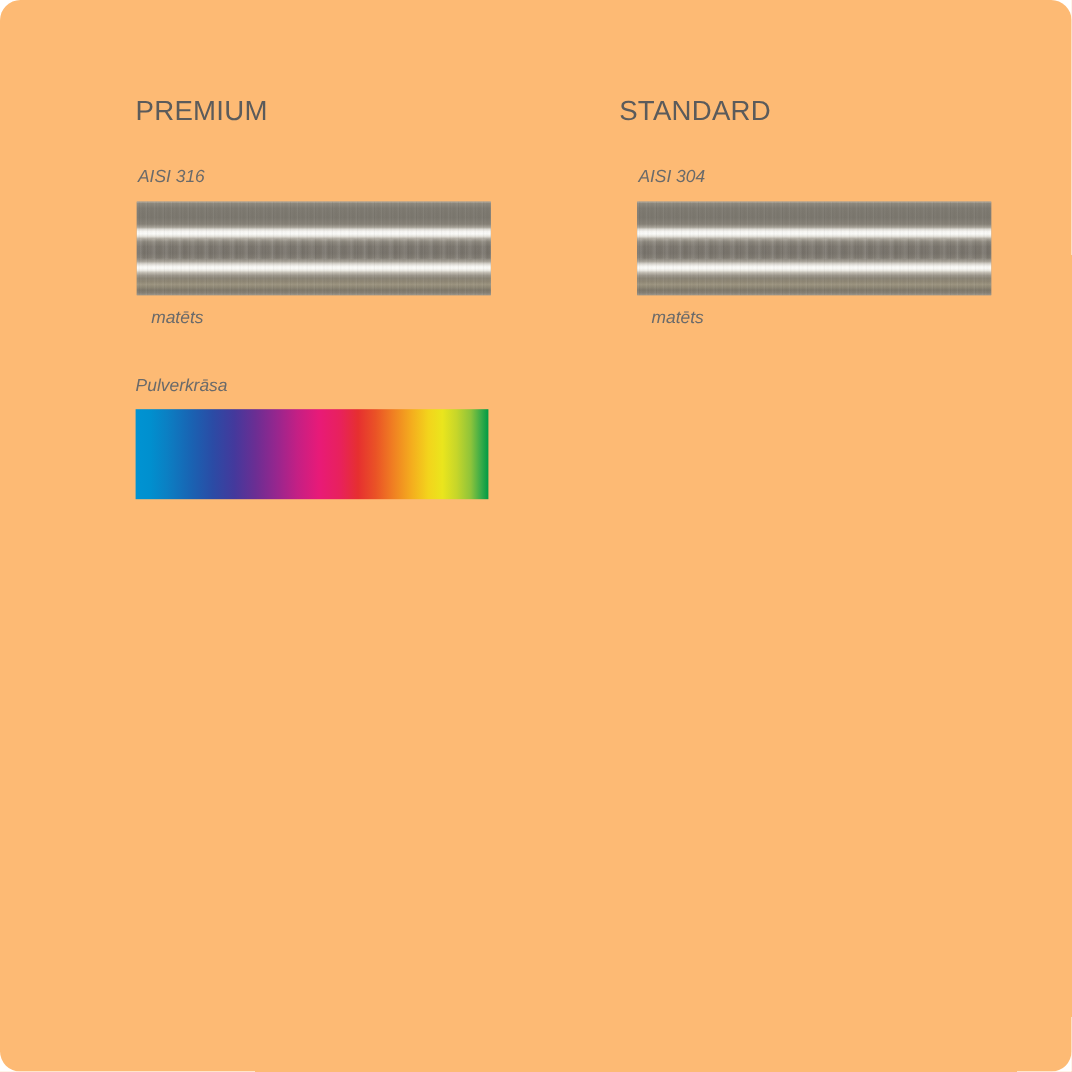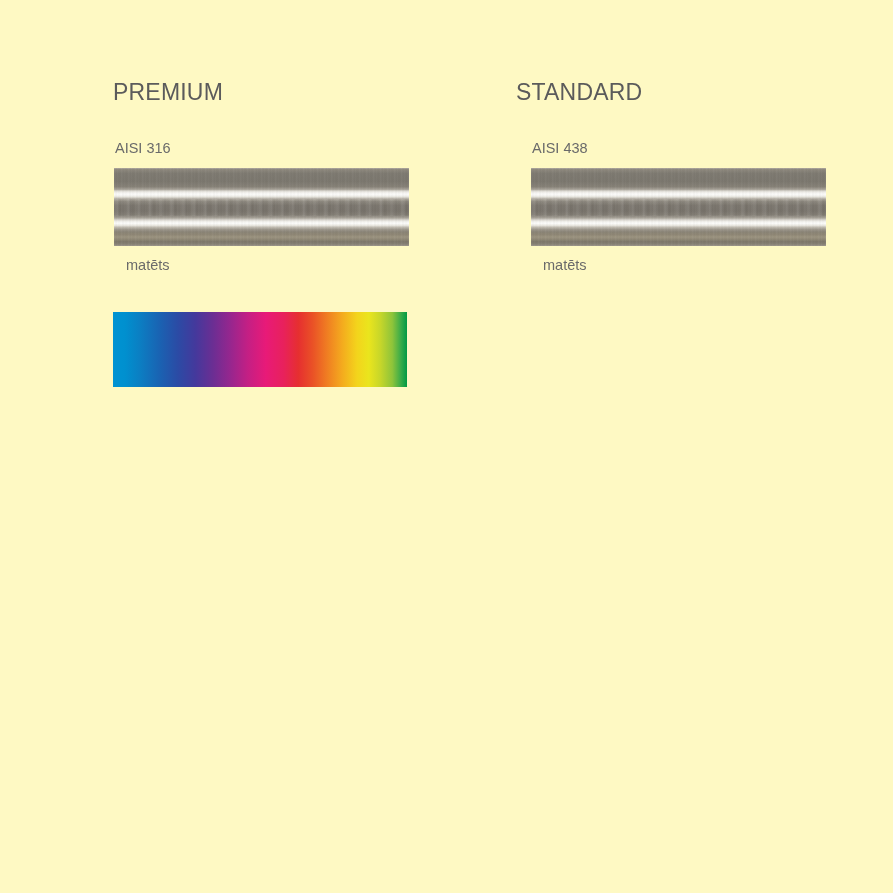--- a/index.html
+++ b/index.html
@@ -13,21 +13,22 @@
     height: 893px;
     position: relative;
     font-family: "Liberation Sans", sans-serif;
     -webkit-font-smoothing: antialiased;
     overflow: hidden;
   }
 
   .canvas {
     position: absolute;
     inset: 0;
-    background: #fef9c3;
+    background: #fdba74;
+    border-radius: 17px;
   }
 
   
   .column {
     position: absolute;
     top: 0;
   }
   .column--premium  { left: 113px; width: 380px; }
   .column--standard { left: 516px; width: 380px; }
 
@@ -47,20 +48,21 @@
   .option-group { position: absolute; left: 0; }
   .group--aisi-premium  { top: 138px; left: 1px;  width: 300px; }
   .group--aisi-standard { top: 138px; left: 15px; width: 300px; }
   .group--powder        { top: 312px; left: 0px;  width: 300px; }
 
   .option-label {
     font-size: 14.5px;
     line-height: 20px;
     color: #6a6a6a;
     white-space: nowrap;
+    font-style: italic;
   }
   .option-label--top    { margin-bottom: 10px; margin-left: 1px; }
   .option-label--bottom { margin-top: 9px; margin-left: 12px; }
   .group--powder .option-label--top { margin-left: 0px; margin-bottom: 9px; }
   .group--powder .option-label--bottom { margin-left: 11px; margin-top: 10px; }
 
   
   .swatch {
     position: relative;
     overflow: hidden;
@@ -172,30 +174,31 @@
 
     <div class="col-title">PREMIUM</div>
 
     <div class="option-group group--aisi-premium">
       <div class="option-label option-label--top">AISI 316</div>
       <div class="swatch swatch--steel"></div>
       <div class="option-label option-label--bottom">matēts</div>
     </div>
 
     <div class="option-group group--powder">
+      <div class="option-label option-label--top">Pulverkrāsa</div>
       <div class="swatch swatch--rainbow"></div>
     </div>
 
   </div>
 
   <div class="column column--standard">
 
     <div class="col-title">STANDARD</div>
 
     <div class="option-group group--aisi-standard">
-      <div class="option-label option-label--top">AISI 438</div>
+      <div class="option-label option-label--top">AISI 304</div>
       <div class="swatch swatch--steel"></div>
       <div class="option-label option-label--bottom">matēts</div>
     </div>
 
   </div>
 
 </div>
 
 </body></html>

